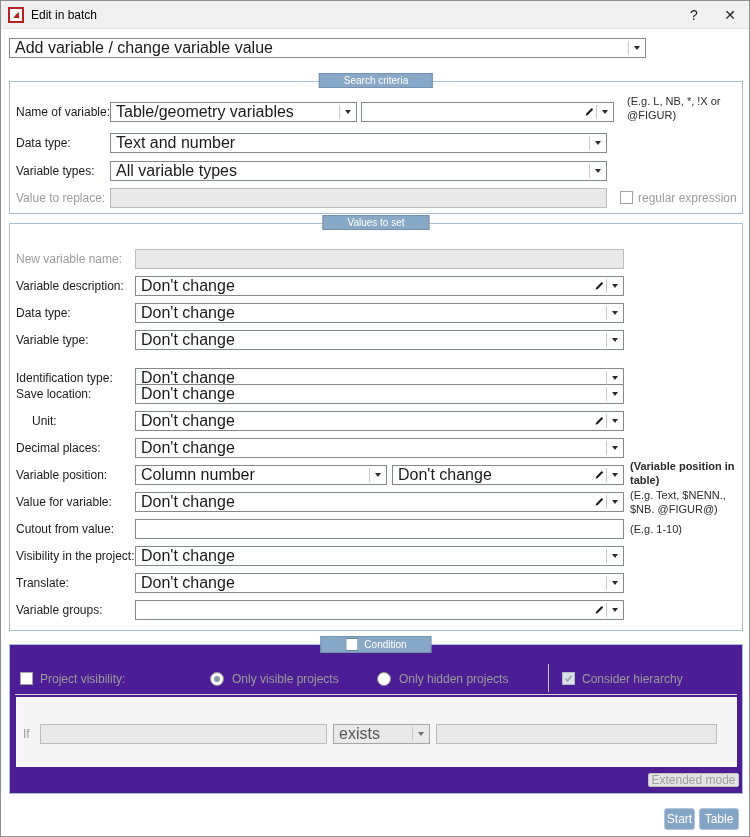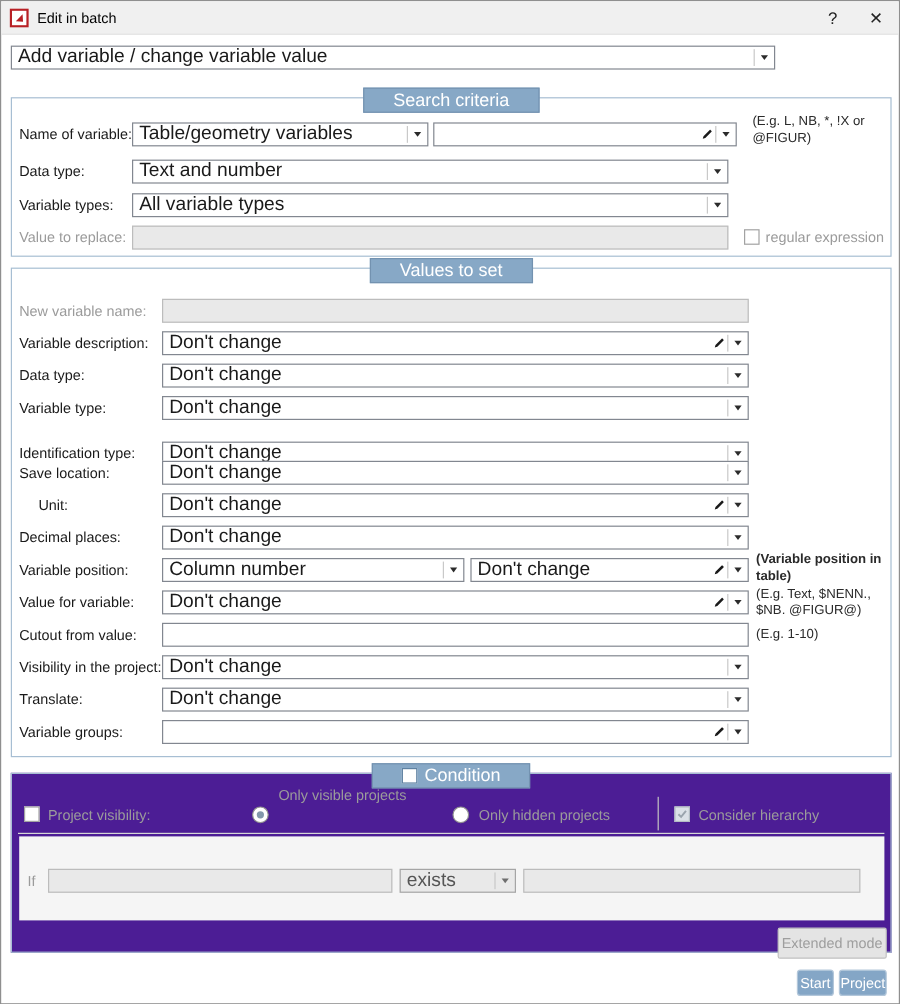--- a/index.html
+++ b/index.html
@@ -25,21 +25,21 @@
   .tri{width:0;height:0;border-left:3.5px solid transparent;border-right:3.5px solid transparent;
     border-top:4px solid #2b2b2b;}
   .input-dis{position:absolute;height:20px;box-sizing:border-box;background:#e9e9e9;
     border:1px solid #bcbcbc;}
   .input-plain{position:absolute;height:20px;box-sizing:border-box;background:#fff;
     border:1px solid #828790;}
   
   .group{position:absolute;box-sizing:border-box;border:1px solid #a7bed3;background:#fff;}
   .group.gray{background:#4c1d95;}
   .badge{position:absolute;top:-9px;left:50%;transform:translateX(-50%);
-    background:#87a8c6;border:1px solid #7392b0;color:#fff;font-size:15px;
+    background:#87a8c6;border:1px solid #7392b0;color:#fff;font-size:10px;
     padding:1px 24px;white-space:nowrap;display:flex;align-items:center;gap:6px;}
   .row{position:absolute;left:0;right:0;height:20px;}
   .label{position:absolute;line-height:20px;font-size:12px;color:#1a1a1a;white-space:nowrap;}
   .label.dis{color:#9b9b9b;}
   .note{position:absolute;font-size:11px;line-height:14px;color:#2a2a2a;width:114px;}
   
   .cb{position:absolute;width:13px;height:13px;box-sizing:border-box;background:#fff;
     border:1px solid #a2a2a2;}
   .cb.checked-dis{background:#dbe1e7;border-color:#b3bcc4;display:flex;
     align-items:center;justify-content:center;}
@@ -334,21 +334,21 @@
       <span class="cb inbadge"></span>
       <span>Condition</span>
     </div>
 
     <span class="cb" style="left:10px;top:27px;"></span>
     <span class="label dis" style="left:30px;top:24px;">Project visibility:</span>
 
     <span class="radio" style="left:200px;top:27px;">
         <span class="dot"></span>
       </span>
-    <span class="label dis" style="left:222px;top:8px;">Only visible projects</span>
+    <span class="label dis" style="left:222px;top:24px;">Only visible projects</span>
 
     <span class="radio" style="left:367px;top:27px;"></span>
     <span class="label dis" style="left:389px;top:24px;">Only hidden projects</span>
 
     <span class="vline" style="left:538px;top:19px;height:28px;"></span>
 
     <span class="cb checked-dis" style="left:552px;top:27px;">
       <svg width="9" height="9" viewBox="0 0 10 10">
           <polyline points="1.5,5 4,7.5 8.5,2" fill="none" stroke="#9aa4ad" stroke-width="1.8"></polyline>
         </svg>
@@ -367,19 +367,19 @@
         <span class="sep"></span>
         <span class="arrow">
             <i class="tri" style="border-top-color:#6e6e6e;"></i>
           </span>
       </div>
       <div class="input-dis" style="left:420px;top:27px;width:281px;">
         <span class="txt"></span>
       </div>
     </div>
 
-    <div class="btn-disabled" style="left:638px;top:128px;width:91px;height:26px;">Extended mode</div>
+    <div class="btn-disabled" style="left:638px;top:128px;width:91px;height:14px;">Extended mode</div>
   </div>
 
   <div class="btn-primary" style="left:663px;top:807px;width:31px;height:22px;">Start</div>
-  <div class="btn-primary" style="left:698px;top:807px;width:40px;height:22px;">Project</div>
+  <div class="btn-primary" style="left:698px;top:807px;width:40px;height:22px;">Table</div>
 
 </div>
 
 </body></html>

